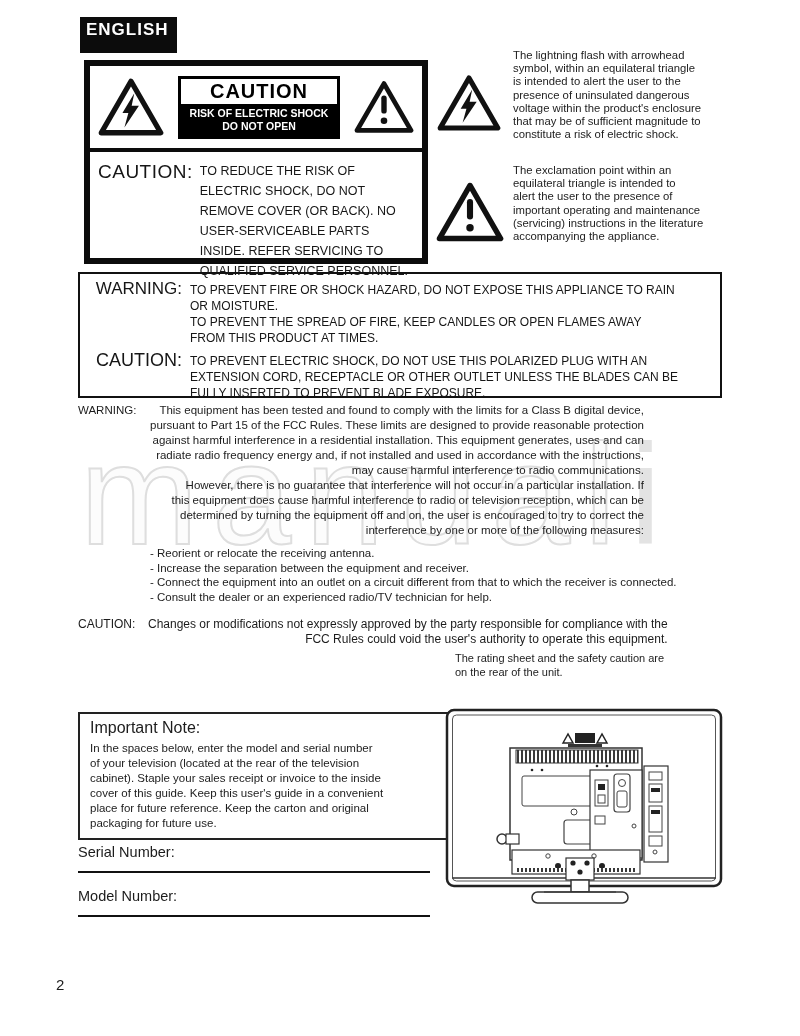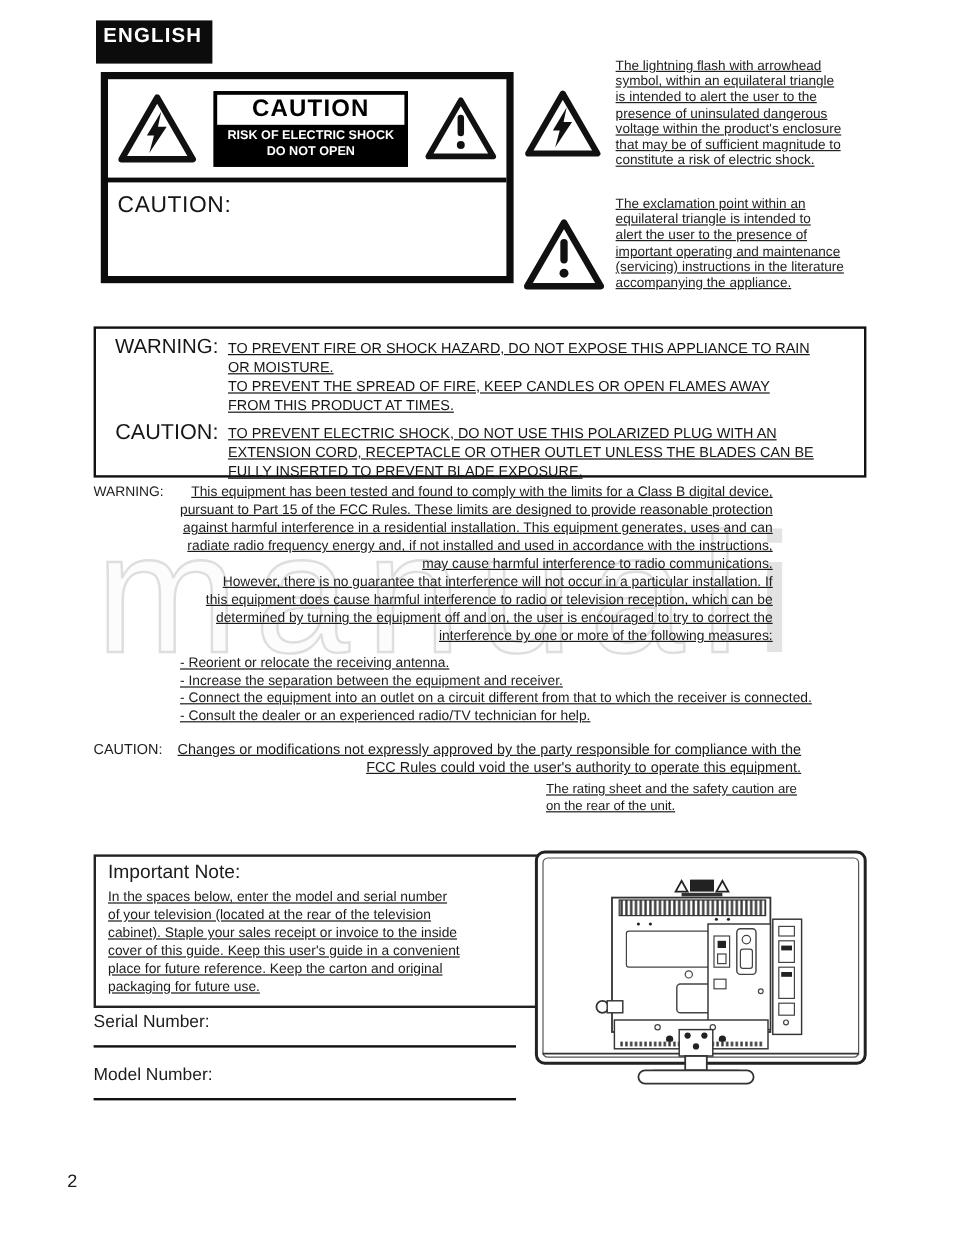--- a/index.html
+++ b/index.html
@@ -1,20 +1,20 @@
 <!DOCTYPE html>
 <html><head>
 <meta charset="utf-8">
 <style>
   html,body{margin:0;padding:0;}
   body{
     width:800px;height:1036px;position:relative;background:#ffffff;
     font-family:"Liberation Sans", sans-serif;color:#1c1c1c;overflow:hidden;
   }
-  .lines{white-space:pre-line;text-decoration:underline;}
+  .lines{white-space:pre-line;}
 
   
   .watermark{
     position:absolute;left:80px;top:424px;z-index:0;
     font-size:142px;line-height:1;letter-spacing:14px;font-weight:400;
     pointer-events:none;user-select:none;white-space:nowrap;text-align:right;
   }
   .wm-outline{color:#fcfcfc;-webkit-text-stroke:2px #dedede;}
   .wm-solid{color:#e3e3e3;}
 
@@ -22,21 +22,21 @@
 
   
   .english-tag{
     left:80px;top:17px;width:97px;height:36px;background:#0c0c0c;color:#fff;
     font-size:17px;font-weight:bold;letter-spacing:1px;line-height:26px;padding-left:6px;
     box-sizing:border-box;
   }
 
   
   .shock-box{
-    left:84px;top:60px;width:344px;height:176px;border:6px solid #0c0c0c;box-sizing:border-box;
+    left:84px;top:60px;width:344px;height:204px;border:6px solid #0c0c0c;box-sizing:border-box;
     background:#fff;
   }
   .shock-top{
     height:86px;border-bottom:4px solid #0c0c0c;display:flex;align-items:center;
     justify-content:space-between;padding:0 8px;box-sizing:border-box;
   }
   .shock-label{width:156px;background:#000;border:3px solid #000;}
   .shock-label-title{
     background:#fff;color:#000;font-weight:bold;font-size:20px;text-align:center;
     letter-spacing:1px;padding:0 0 1px 0;line-height:24px;
@@ -124,20 +124,21 @@
     <span>
       <svg class="tri-svg" width="60" height="58" viewBox="0 0 100 90">
         <polygon points="50,6 95,84 5,84" fill="#fff" stroke="#111" stroke-width="8" stroke-linejoin="round"></polygon>
         <rect x="45.5" y="26" width="9" height="30" rx="4.5" fill="#111"></rect>
         <circle cx="50" cy="68" r="5.5" fill="#111"></circle>
       </svg>
     </span>
   </div>
   <div class="shock-body">
     <span class="shock-heading">CAUTION:</span>
+    <div class="shock-text">TO REDUCE THE RISK OF ELECTRIC SHOCK, DO NOT REMOVE COVER (OR BACK). NO USER-SERVICEABLE PARTS INSIDE. REFER SERVICING TO QUALIFIED SERVICE PERSONNEL.</div>
   </div>
 </div>
 
 <span class="layer side-tri-1">
   <svg class="tri-svg" width="64" height="62" viewBox="0 0 100 90">
     <polygon points="50,6 95,84 5,84" fill="#fff" stroke="#111" stroke-width="8" stroke-linejoin="round"></polygon>
     <polygon points="55,24 37,54 46,54 40,76 62,43 51,43" fill="#111"></polygon>
   </svg>
 </span>
 <div class="layer sidenote sidenote1 lines">The lightning flash with arrowhead

